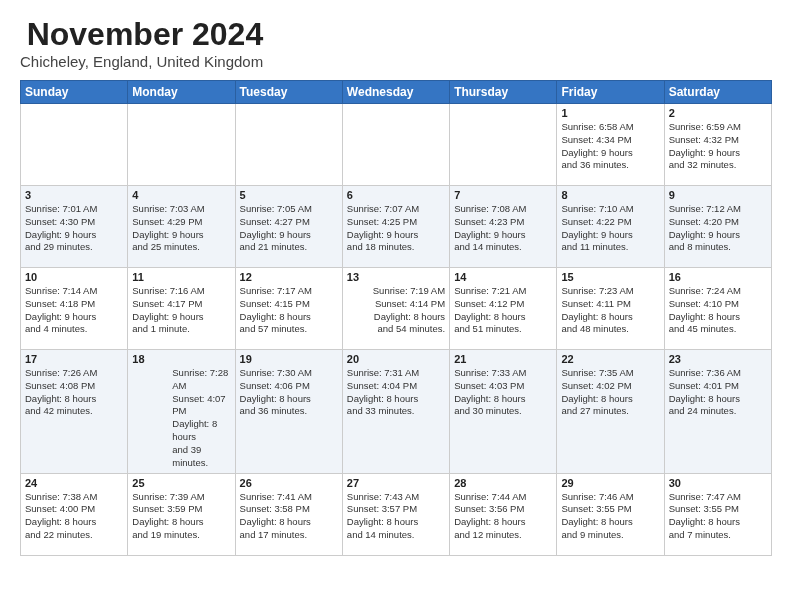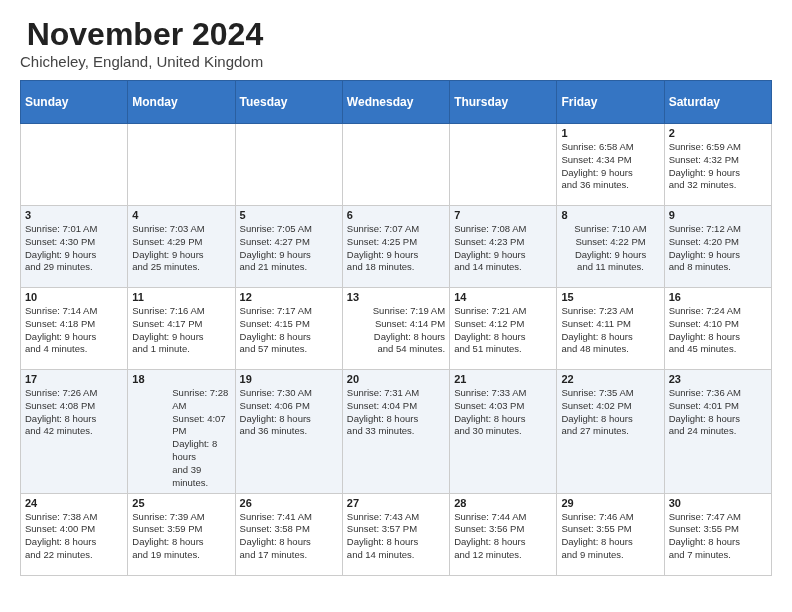--- a/index.html
+++ b/index.html
@@ -50,21 +50,21 @@
       color: #444;
     }
     .calendar {
       width: 100%;
       border-collapse: collapse;
       font-size: 10px;
     }
     .calendar thead tr th {
       background: #3575c3;
       color: #fff;
-      padding: 14px 4px;
+      padding: 4px 4px;
       text-align: left;
       font-size: 12px;
       font-weight: bold;
       border: 1px solid #2a5fa0;
     }
     .calendar tbody tr td {
       border: 1px solid #ccc;
       vertical-align: top;
       padding: 3px 4px;
       width: calc(100% / 7);
@@ -169,21 +169,21 @@
           </td>
           <td>
             <span class="day-number">7</span>
             <div class="day-info" style="white-space: pre-line;">Sunrise: 7:08 AM
 Sunset: 4:23 PM
 Daylight: 9 hours
 and 14 minutes.</div>
           </td>
           <td>
             <span class="day-number">8</span>
-            <div class="day-info" style="white-space: pre-line; text-align: center;">Sunrise: 7:10 AM
+            <div class="day-info" style="white-space: pre-line;">Sunrise: 7:10 AM
 Sunset: 4:22 PM
 Daylight: 9 hours
 and 11 minutes.</div>
           </td>
           <td>
             <span class="day-number">9</span>
             <div class="day-info" style="white-space: pre-line;">Sunrise: 7:12 AM
 Sunset: 4:20 PM
 Daylight: 9 hours
 and 8 minutes.</div>

